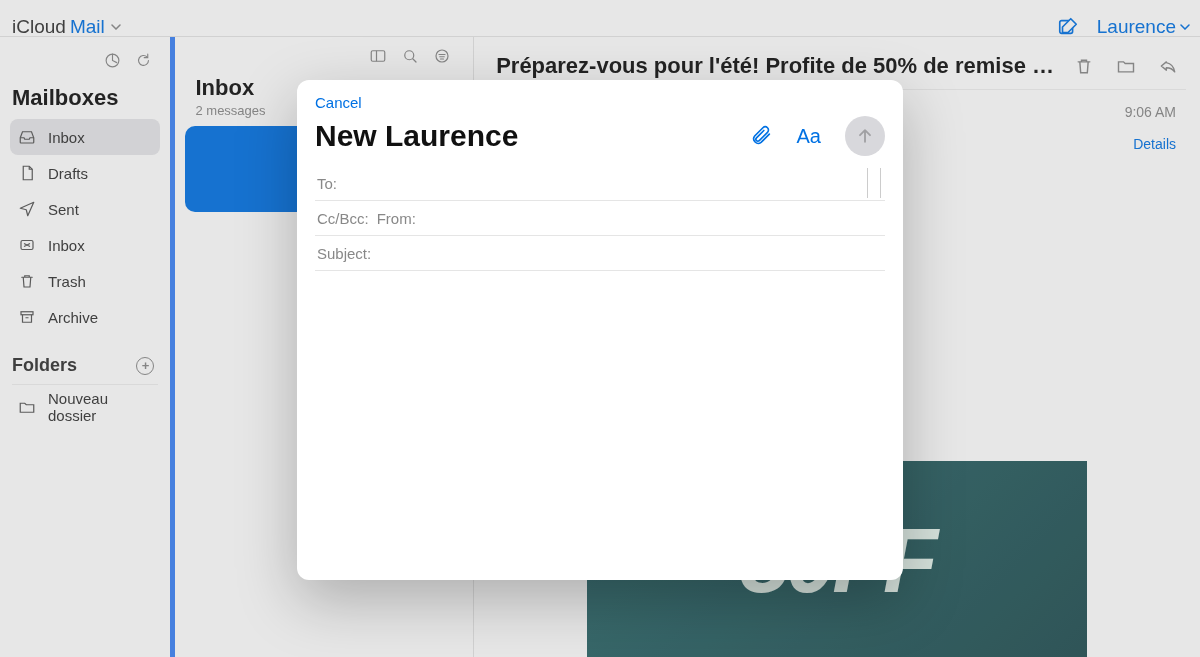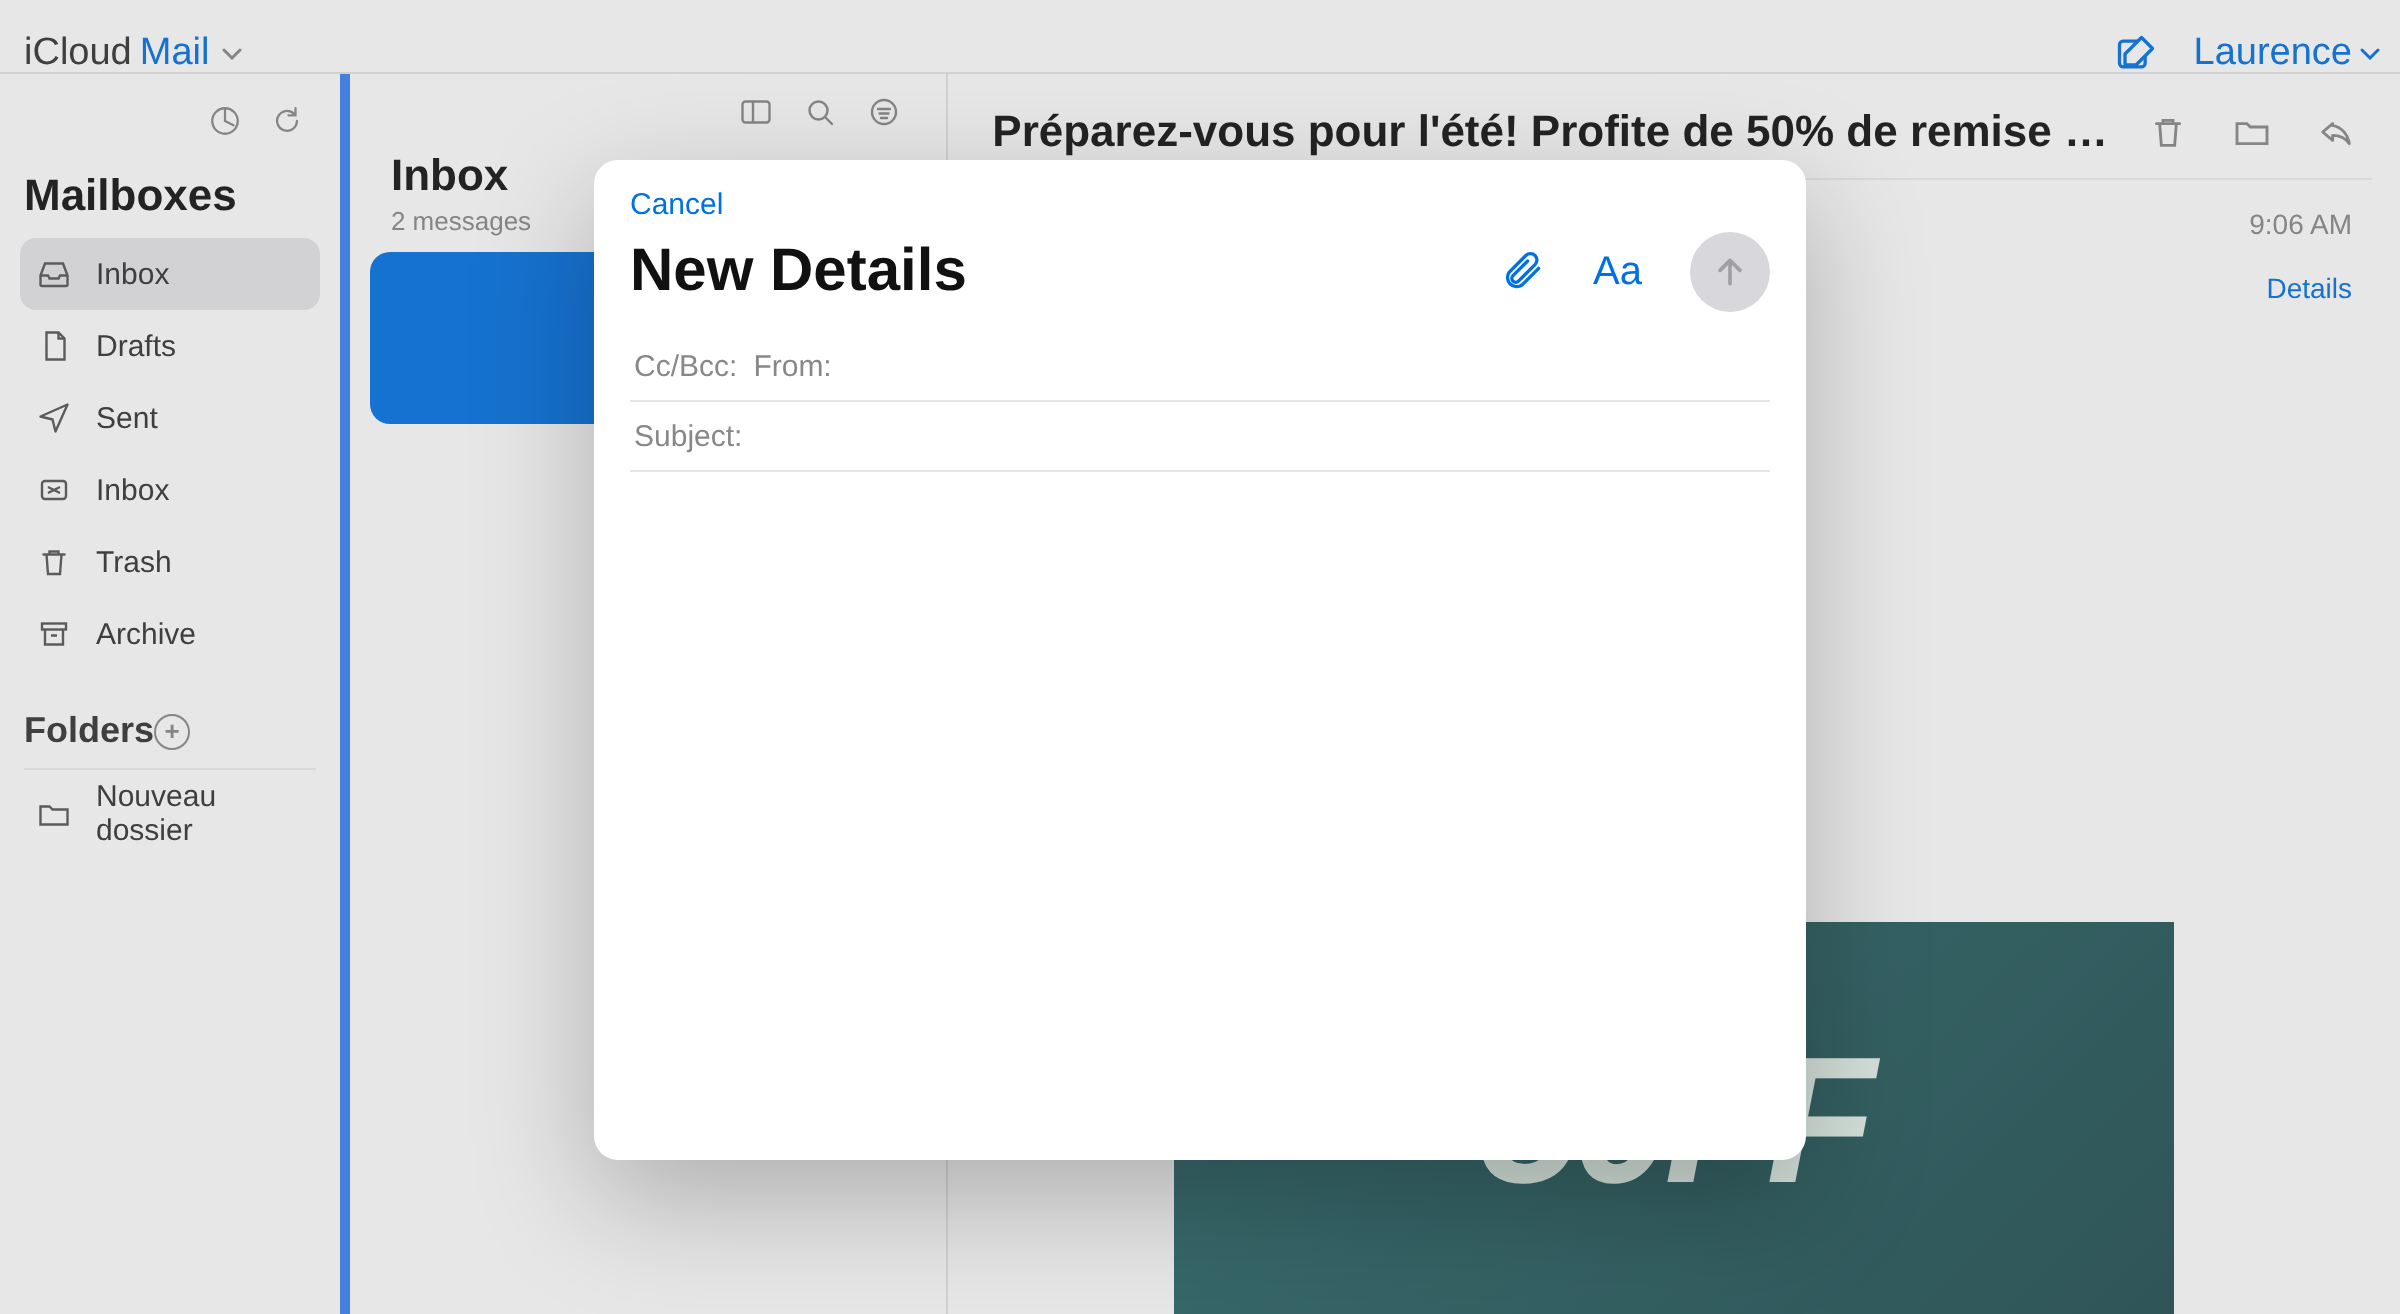--- a/index.html
+++ b/index.html
@@ -29,21 +29,21 @@
   .user-menu .chev { font-size: 12px; color:#0071e3;}
   .main { display:flex; height: 620px; }
   .sidebar { width: 206px; border-right: 5px solid #3b82f6; padding-top: 8px; }
   .sidebar-toolbar { height: 30px; display:flex; justify-content:flex-end; gap:14px; padding-right: 18px; align-items:center;}
   .sidebar-toolbar .tb-icon { color:#888; cursor:pointer;}
   .sb-heading { font-size: 22px; font-weight:700; color:#111; padding: 10px 12px 8px; }
   .sb-list { padding: 0 10px; }
   .sb-item { display:flex; align-items:center; gap:12px; height:36px; border-radius:8px; padding: 0 8px; color:#333; font-size:15px; cursor:pointer;}
   .sb-item.active { background:#e6e6e9; }
   .sb-item .ico { width:18px; display:flex; justify-content:center; color:#555;}
-  .sb-heading2 { display:flex; align-items:center; justify-content:flex-start; padding: 20px 16px 6px 12px; font-size:18px; font-weight:600; color:#333;}
+  .sb-heading2 { display:flex; align-items:center; justify-content:space-between; padding: 20px 16px 6px 12px; font-size:18px; font-weight:600; color:#333;}
   .sb-heading2 .plus { width:18px; height:18px; border:1.5px solid #888; border-radius:50%; display:flex; align-items:center; justify-content:center; color:#888; font-size:13px; cursor:pointer;}
   .sb-divider { height:1px; background:#eee; margin: 2px 12px 4px;}
   .list-pane { width: 352px; border-right: 1px solid #e5e5e5; position:relative;}
   .list-toolbar { height:38px; display:flex; justify-content:flex-end; align-items:center; gap:14px; padding-right:22px; border-bottom:1px solid transparent;}
   .list-toolbar .tb-icon { color:#888; cursor:pointer;}
   .list-head { padding: 0 20px;}
   .list-title { font-size:22px; font-weight:700; color:#111;}
   .list-sub { font-size:13px; color:#888; margin-top:2px;}
   .msg-selected { margin: 8px 10px; height:86px; border-radius:10px; background:#0071e3;}
   .reader { flex:1; position:relative; }
@@ -257,37 +257,44 @@
       <div class="line2">maintenant ! ⏳😮</div>
       <div class="promo-img">50FF</div>
     </div>
   </div>
 </div>
 
 <div class="overlay">
   <div class="modal">
     <div><span class="modal-cancel">Cancel</span></div>
     <div class="modal-head">
-      <div class="modal-title">New Details</div>
+      <div class="modal-title">New Laurence</div>
       <div class="modal-actions">
         <span class="ma">
             <svg width="22" height="22" viewBox="0 0 24 24" fill="none">
               <path d="M20 10l-9 9a5 5 0 01-7-7l9-9a3.5 3.5 0 115 5l-9 9a2 2 0 11-3-3l8-8" stroke="#0071e3" stroke-width="1.8" stroke-linecap="round"></path>
             </svg>
           </span>
         <span class="ma" style="font-weight:500;">Aa</span>
         <span class="send-btn">
             <svg width="20" height="20" viewBox="0 0 24 24" fill="none">
               <path d="M12 19V5M6 11l6-6 6 6" stroke="#a0a0a3" stroke-width="2.2" stroke-linecap="round" stroke-linejoin="round"></path>
             </svg>
           </span>
       </div>
     </div>
     <div class="row-group">
       <div class="field-row">
+        <span class="lbl">To:</span>
+        <div class="to-input-wrap">
+          <input type="text" style="">
+          <span class="to-caret"></span>
+        </div>
+      </div>
+      <div class="field-row">
         <span class="lbl">Cc/Bcc:</span>
         <span class="lbl">From:</span>
       </div>
       <div class="field-row">
         <span class="lbl">Subject:</span>
         <input type="text" style="">
       </div>
     </div>
   </div>
 </div>

